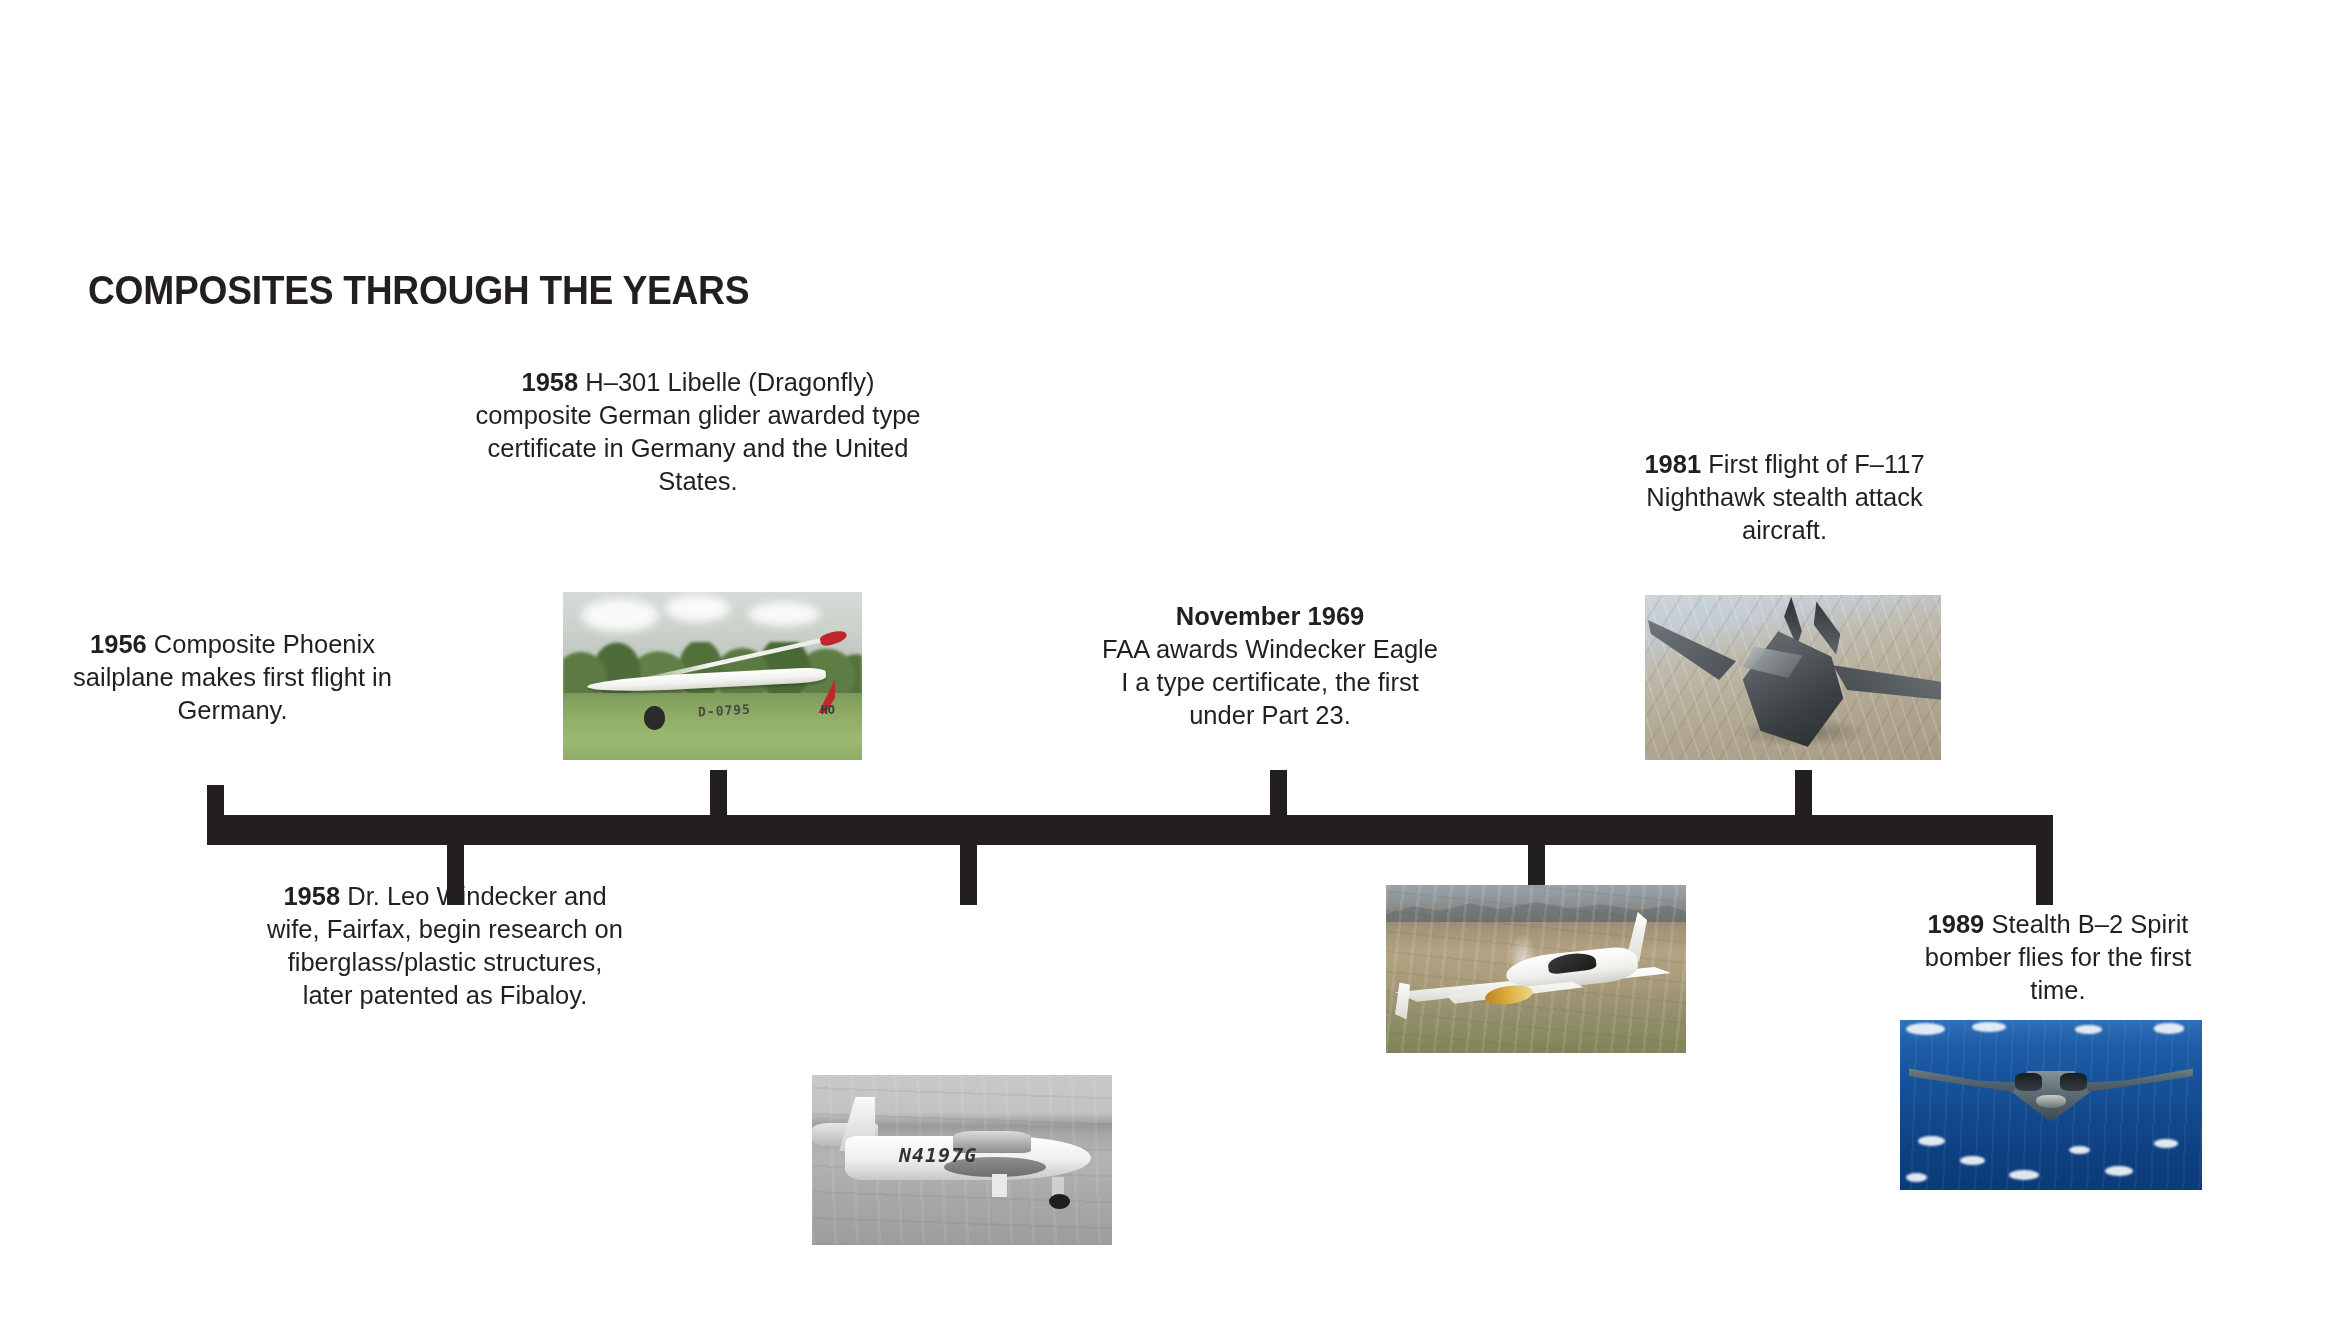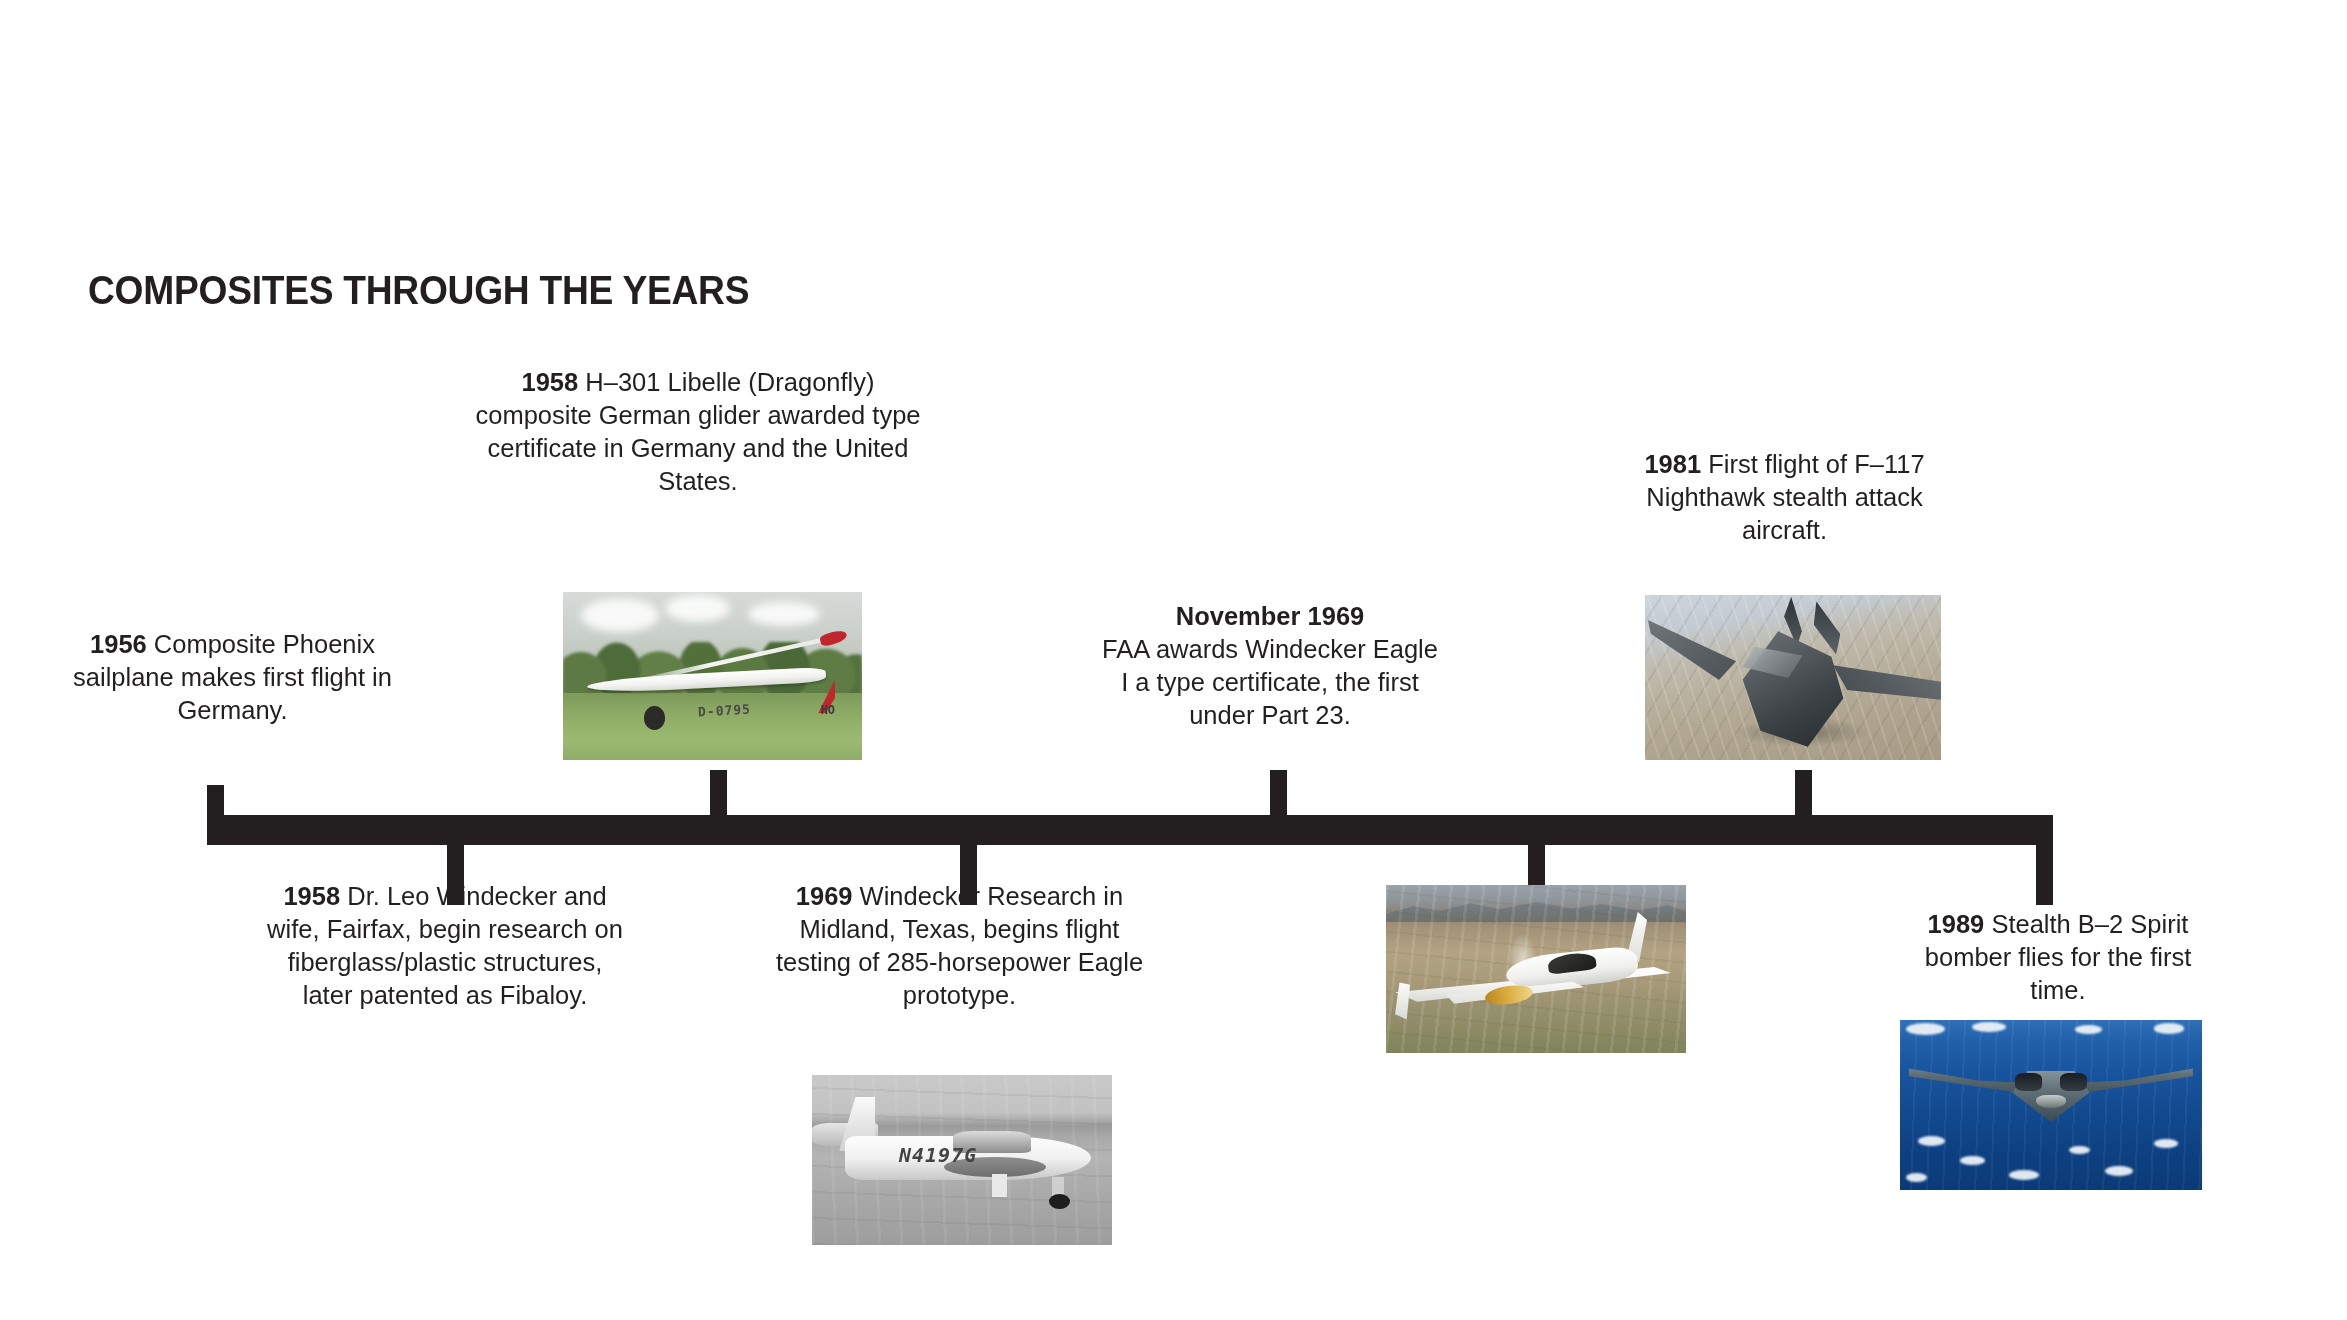--- a/index.html
+++ b/index.html
@@ -298,34 +298,30 @@
     <div class="f117-fin2"></div>
     <div class="f117-body"></div>
     <div class="f117-canopy"></div>
   </div>
 
   <div class="evt" style="left:265px;top:880px;width:360px;">
     <b>1958</b>
     <span> Dr. Leo Windecker and wife, Fairfax, begin research on fiberglass/plastic structures, later patented as Fibaloy.</span>
   </div>
 
-  <div class="evt" style="left:762px;top:880px;width:395px;">
-    <b>1969</b>
-    <span> Windecker Research in Midland, Texas, begins flight testing of 285-horsepower Eagle prototype.</span>
-  </div>
 
   <div class="photo" style="left:812px;top:1075px;width:300px;height:170px;filter:grayscale(1);">
     <div class="layer" style="background:linear-gradient(180deg,#c9c9c9 0%,#c2c2c2 22%,#9a9a9a 30%,#a8a8a8 36%,#b4b4b4 48%,#a9a9a9 70%,#9d9d9d 100%);"></div>
     <div class="layer" style="background:repeating-linear-gradient(88deg,rgba(255,255,255,.07) 0 3px,transparent 3px 22px),repeating-linear-gradient(2deg,rgba(60,60,60,.07) 0 2px,transparent 2px 26px);"></div>
     <div style="position:absolute;left:0%;top:28%;width:22%;height:14%;background:linear-gradient(180deg,#e6e6e6,#b9b9b9);border-radius:26% 10% 10% 26%;"></div>
     <div style="position:absolute;left:9%;top:13%;width:12%;height:32%;background:linear-gradient(180deg,#fafafa,#d2d2d2);clip-path:polygon(46% 0%,100% 0%,100% 100%,0% 100%);"></div>
     <div style="position:absolute;left:11%;top:36%;width:82%;height:26%;background:linear-gradient(180deg,#fdfdfd 0%,#f0f0f0 52%,#c8c8c8 100%);border-radius:6% 46% 46% 10%/22% 62% 62% 30%;"></div>
     <div style="position:absolute;left:44%;top:48%;width:34%;height:12%;background:linear-gradient(180deg,#8e8e8e,#6e6e6e);border-radius:50%;"></div>
     <div style="position:absolute;left:47%;top:33%;width:26%;height:13%;background:linear-gradient(180deg,#dcdcdc,#8c8c8c);border-radius:26% 30% 12% 12%;"></div>
-    <div style="position:absolute;left:29%;top:40%;font-family:'DejaVu Sans Mono',monospace;font-size:20px;font-weight:700;color:#a21caf;letter-spacing:1px;font-style:italic;">N4197G</div>
+    <div style="position:absolute;left:29%;top:40%;font-family:'DejaVu Sans Mono',monospace;font-size:20px;font-weight:700;color:#7f1d1d;letter-spacing:1px;font-style:italic;">N4197G</div>
     <div style="position:absolute;left:60%;top:58%;width:5%;height:14%;background:#e8e8e8;"></div>
     <div style="position:absolute;left:80%;top:60%;width:4%;height:14%;background:#cfcfcf;"></div>
     <div style="position:absolute;left:79%;top:70%;width:7%;height:9%;background:#1e1e1e;border-radius:50%;"></div>
   </div>
 
   <div class="photo" style="left:1386px;top:885px;width:300px;height:168px;">
     <div class="layer valley"></div>
     <div class="ridge"></div>
     <div class="valley-tex"></div>
     <div class="ve-winglet-r"></div>

